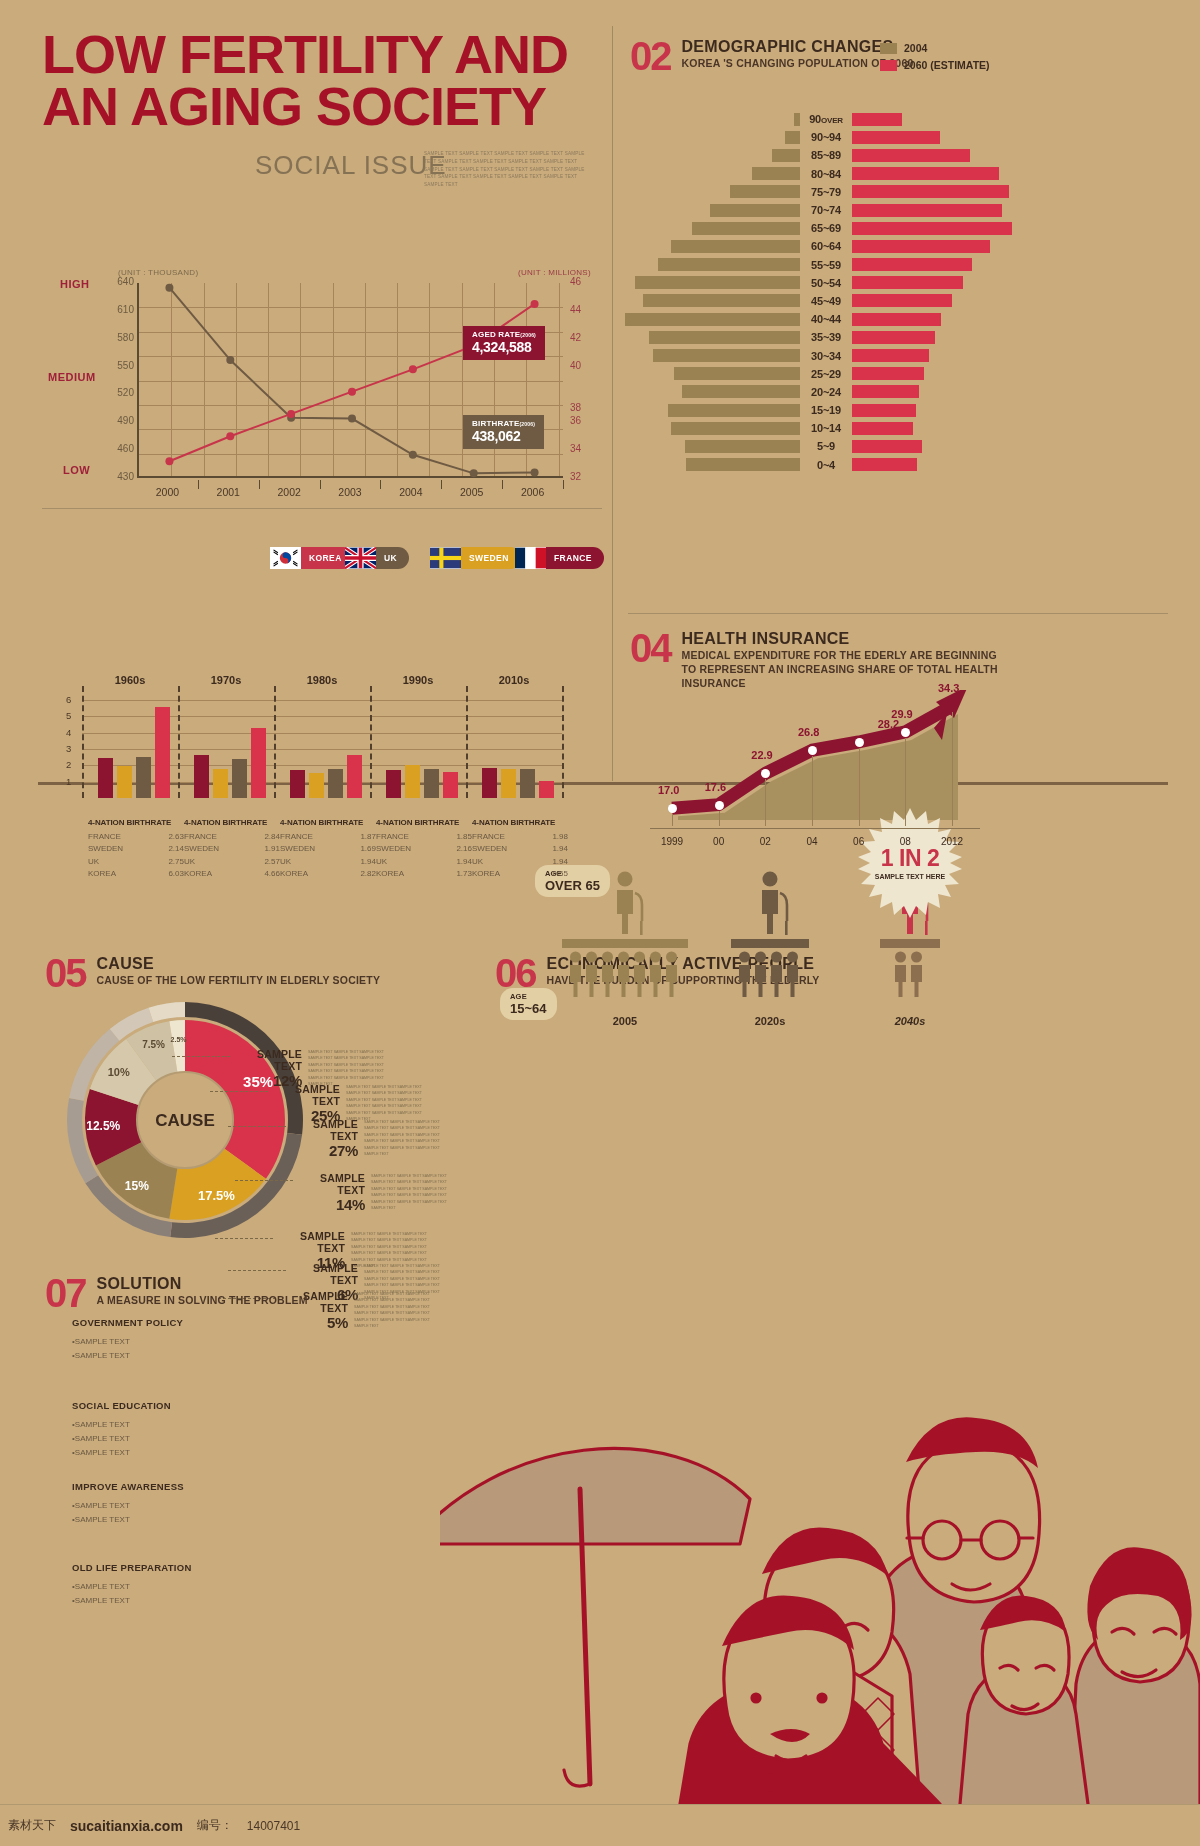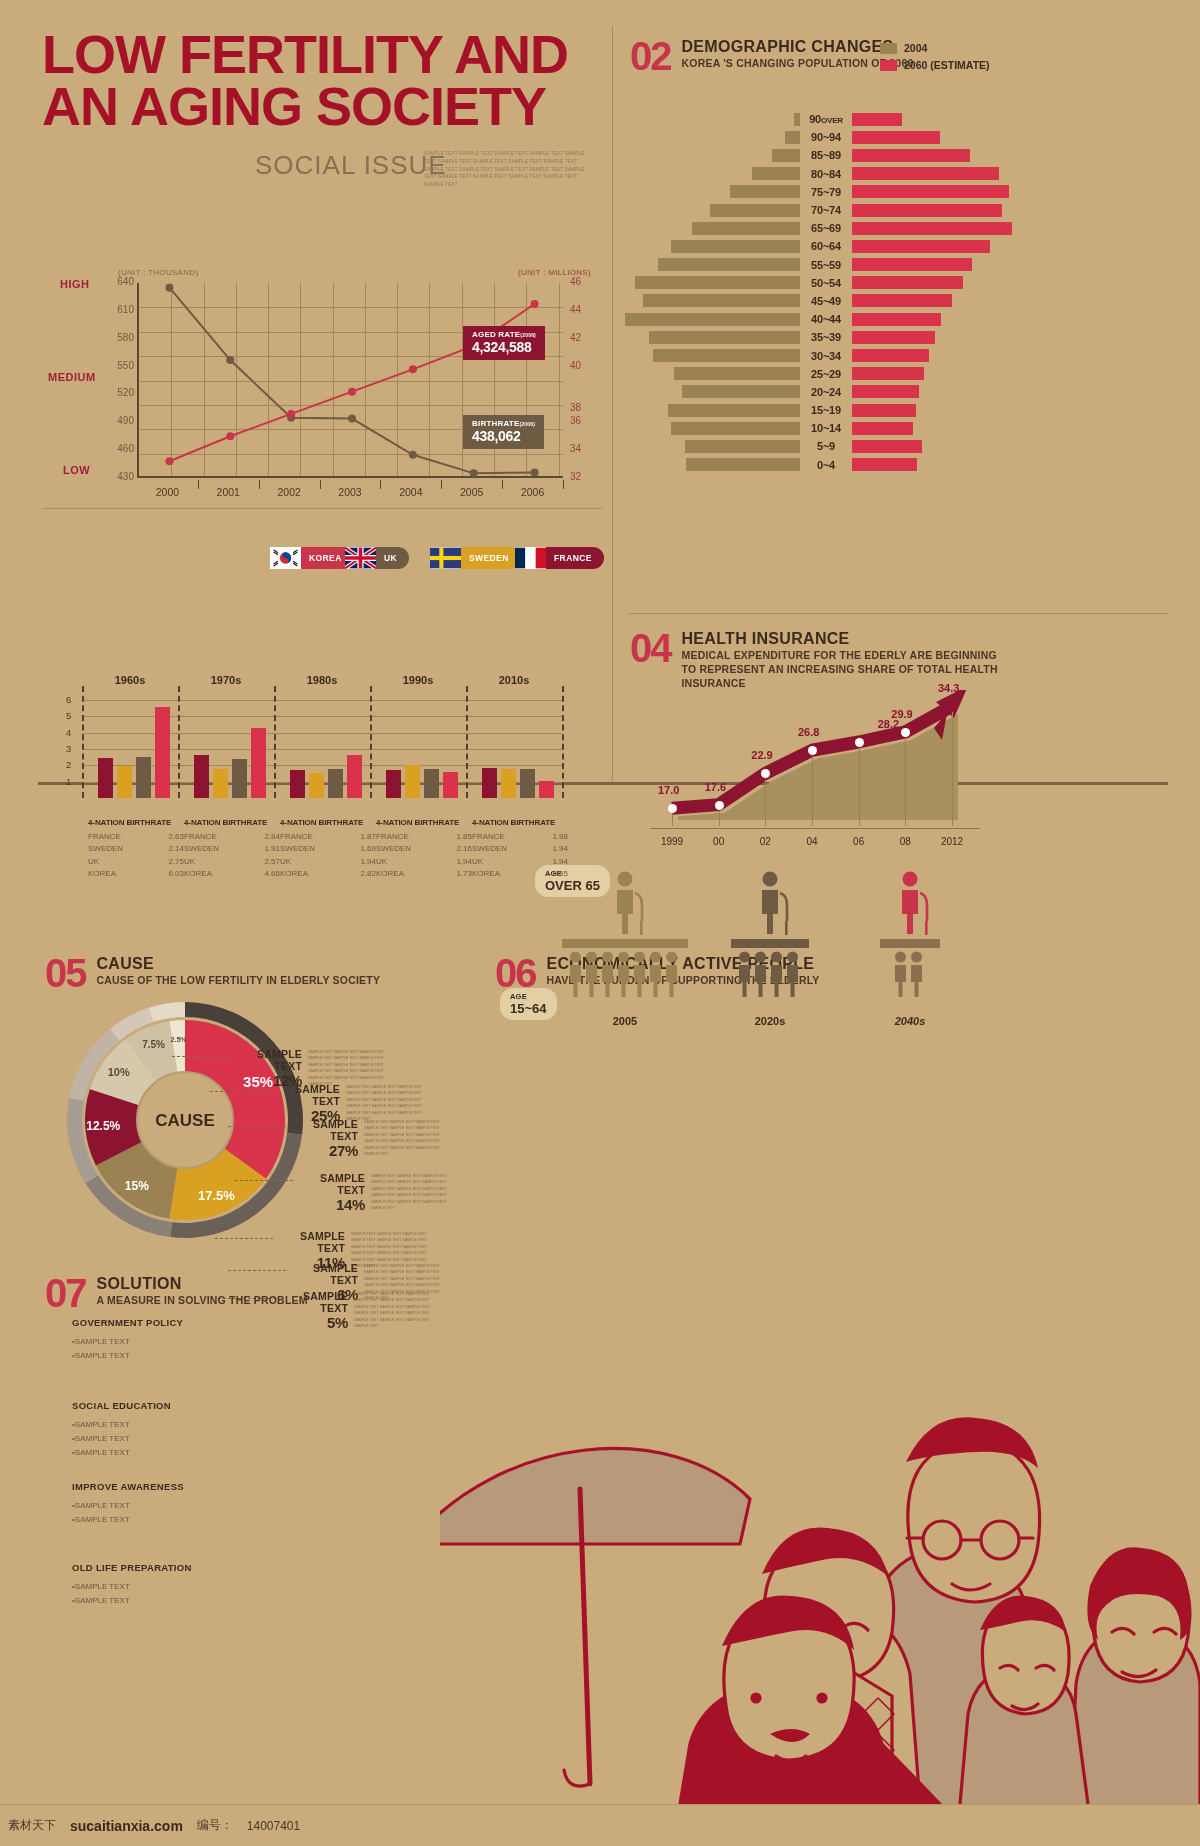--- a/index.html
+++ b/index.html
@@ -646,20 +646,29 @@
 
   <div class="bubble" style="left:535px; top:865px;">
     <div class="l1">AGE</div>
     <div class="l2">OVER 65</div>
   </div>
   <div class="bubble" style="left:500px; top:988px;">
     <div class="l1">AGE</div>
     <div class="l2">15~64</div>
   </div>
 
+  <div id="star">
+    <svg viewBox="0 0 110 110" width="110" height="110">
+      <polygon fill="#efe6cf" points="55,0 61,12 71,3 73,16 85,10 83,24 96,21 90,33 104,34 94,44 107,49 95,55 107,61 94,66 104,76 90,77 96,89 83,86 85,100 73,94 71,107 61,98 55,110 49,98 39,107 37,94 25,100 27,86 14,89 20,77 6,76 16,66 3,61 15,55 3,49 16,44 6,34 20,33 14,21 27,24 25,10 37,16 39,3 49,12"></polygon>
+    </svg>
+    <div class="txt">
+      <div class="big">1 IN 2</div>
+      <div class="sm">SAMPLE TEXT HERE</div>
+    </div>
+  </div>
 
   <div id="s7" class="hdr">
     <div class="sec-num">07</div>
     <div>
       <div class="sec-title">SOLUTION</div>
       <div class="sec-sub">A MEASURE IN SOLVING THE PROBLEM</div>
     </div>
   </div>
   <div id="solutions">
       <div class="sol-block" style="left: 72px; top: 1317px; width: 170px;">

